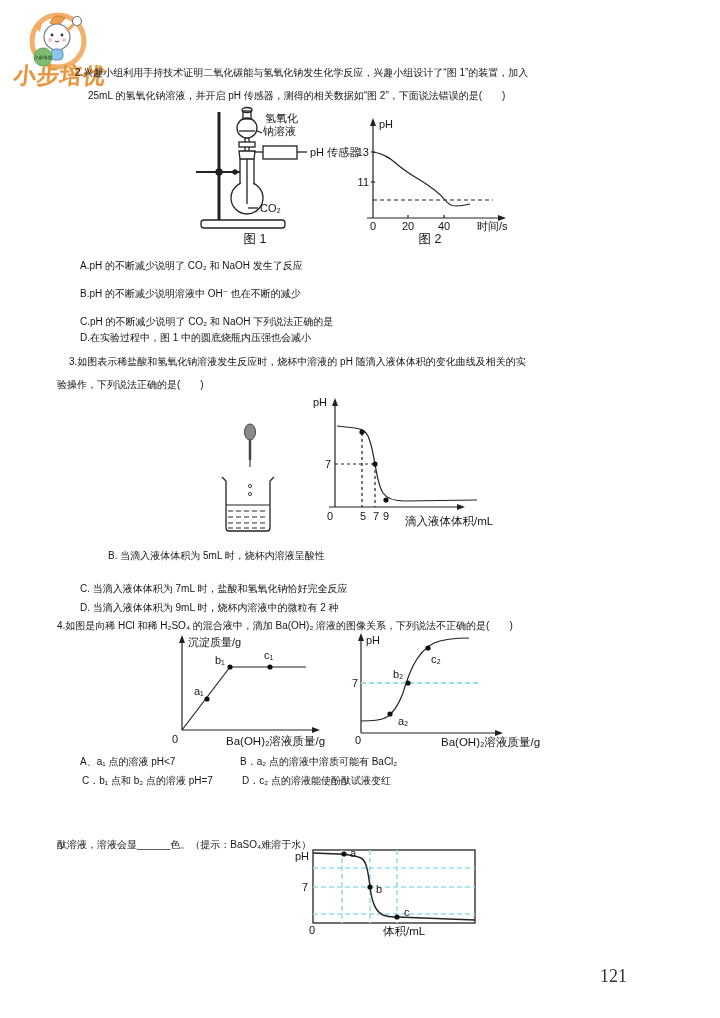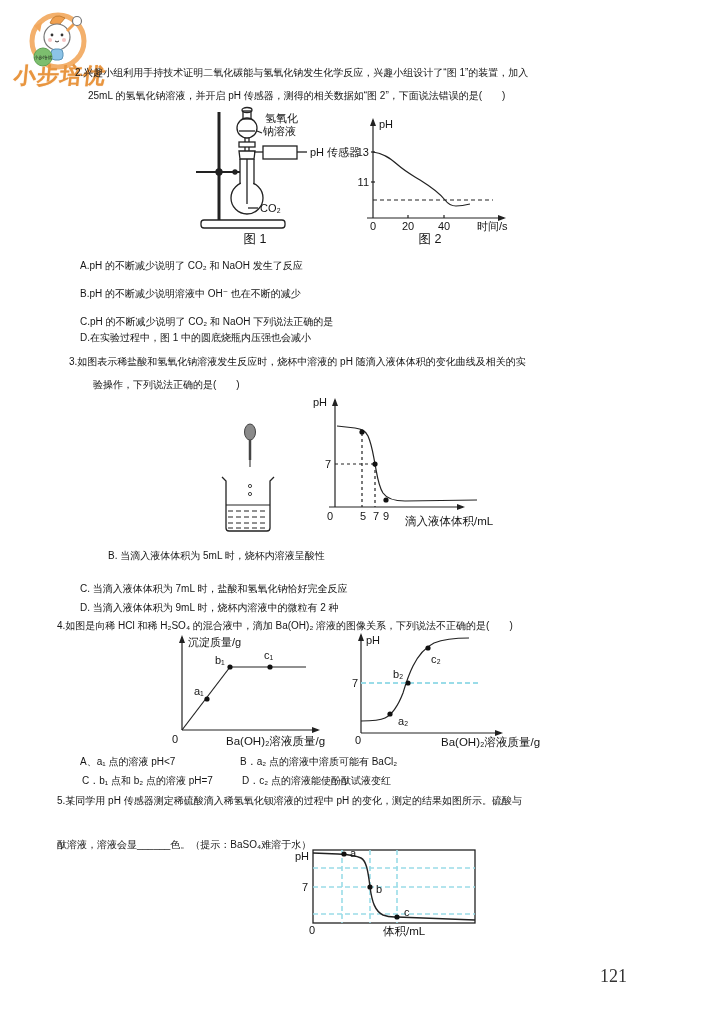--- a/index.html
+++ b/index.html
@@ -100,21 +100,21 @@
     <text x="119" y="118" font-size="11">时间/s</text>
   </svg>
   <div class="cap" style="left:400px;top:231px;">图 2</div>
 
   <div class="t" style="left:80px;top:259px;">A.pH 的不断减少说明了 CO₂ 和 NaOH 发生了反应</div>
   <div class="t" style="left:80px;top:287px;">B.pH 的不断减少说明溶液中 OH⁻ 也在不断的减少</div>
   <div class="t" style="left:80px;top:315px;">C.pH 的不断减少说明了 CO₂ 和 NaOH 下列说法正确的是</div>
   <div class="t" style="left:80px;top:331px;">D.在实验过程中，图 1 中的圆底烧瓶内压强也会减小</div>
 
   <div class="t" style="left:57px;top:355px;margin-left:12px;">3.如图表示稀盐酸和氢氧化钠溶液发生反应时，烧杯中溶液的 pH 随滴入液体体积的变化曲线及相关的实</div>
-  <div class="t" style="left:57px;top:378px;margin-left:36px;">验操作，下列说法正确的是(　　)</div>
+  <div class="t" style="left:57px;top:378px;">验操作，下列说法正确的是(　　)</div>
 
   <svg width="305" height="145" style="left:205px;top:390px;" viewBox="0 0 305 145">
 
     <ellipse cx="45" cy="42" rx="5.5" ry="8" fill="#8a8a8a" stroke="#444" stroke-width="1"></ellipse>
     <line x1="45" y1="50" x2="45" y2="70" stroke="#444" stroke-width="2.5"></line>
     <line x1="45" y1="70" x2="45" y2="77" stroke="#444" stroke-width="1.2"></line>
     <circle cx="45" cy="96" r="1.6" fill="none" stroke="#444" stroke-width="1"></circle>
     <circle cx="45" cy="104" r="1.6" fill="none" stroke="#444" stroke-width="1"></circle>
     <path d="M17,87 L21,91 L21,138 Q21,141 24,141 L62,141 Q65,141 65,138 L65,91 L69,87" fill="none" stroke="#222" stroke-width="1.3"></path>
     <line x1="21" y1="115" x2="65" y2="115" stroke="#222" stroke-width="1"></line>
@@ -192,21 +192,20 @@
     <text x="78" y="32" font-size="11">c₂</text>
     <text x="2" y="113" font-size="11">0</text>
     <text x="88" y="115" font-size="11.5">Ba(OH)₂溶液质量/g</text>
   </svg>
 
   <div class="t" style="left:80px;top:755px;">A、a₁ 点的溶液 pH&lt;7</div>
   <div class="t" style="left:240px;top:755px;">B．a₂ 点的溶液中溶质可能有 BaCl₂</div>
   <div class="t" style="left:82px;top:774px;">C．b₁ 点和 b₂ 点的溶液 pH=7</div>
   <div class="t" style="left:242px;top:774px;">D．c₂ 点的溶液能使酚酞试液变红</div>
 
-  <div class="t" style="left:57px;top:794px;">5.某同学用 pH 传感器测定稀硫酸滴入稀氢氧化钡溶液的过程中 pH 的变化，测定的结果如图所示。硫酸与</div>
   <div class="t" style="left:57px;top:838px;">酞溶液，溶液会显______色。（提示：BaSO₄难溶于水）</div>
 
   <svg width="200" height="105" style="left:283px;top:843px;" viewBox="0 0 200 105">
     <rect x="30" y="7" width="162" height="73" fill="none" stroke="#222" stroke-width="1.3"></rect>
     <g stroke="#9adce8" stroke-width="1.6" stroke-dasharray="5 3">
       <line x1="30" y1="25" x2="192" y2="25"></line>
       <line x1="30" y1="44" x2="192" y2="44"></line>
       <line x1="30" y1="71" x2="192" y2="71"></line>
       <line x1="59" y1="7" x2="59" y2="80"></line>
       <line x1="87" y1="7" x2="87" y2="80"></line>

